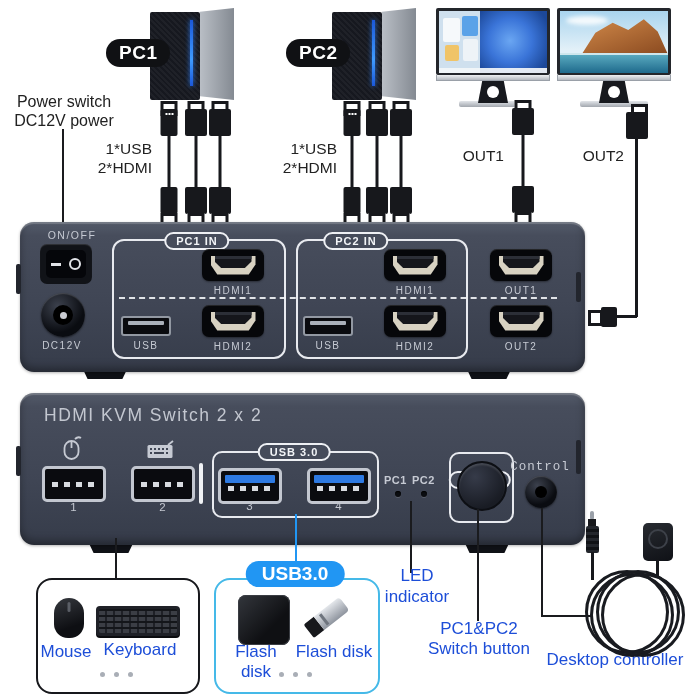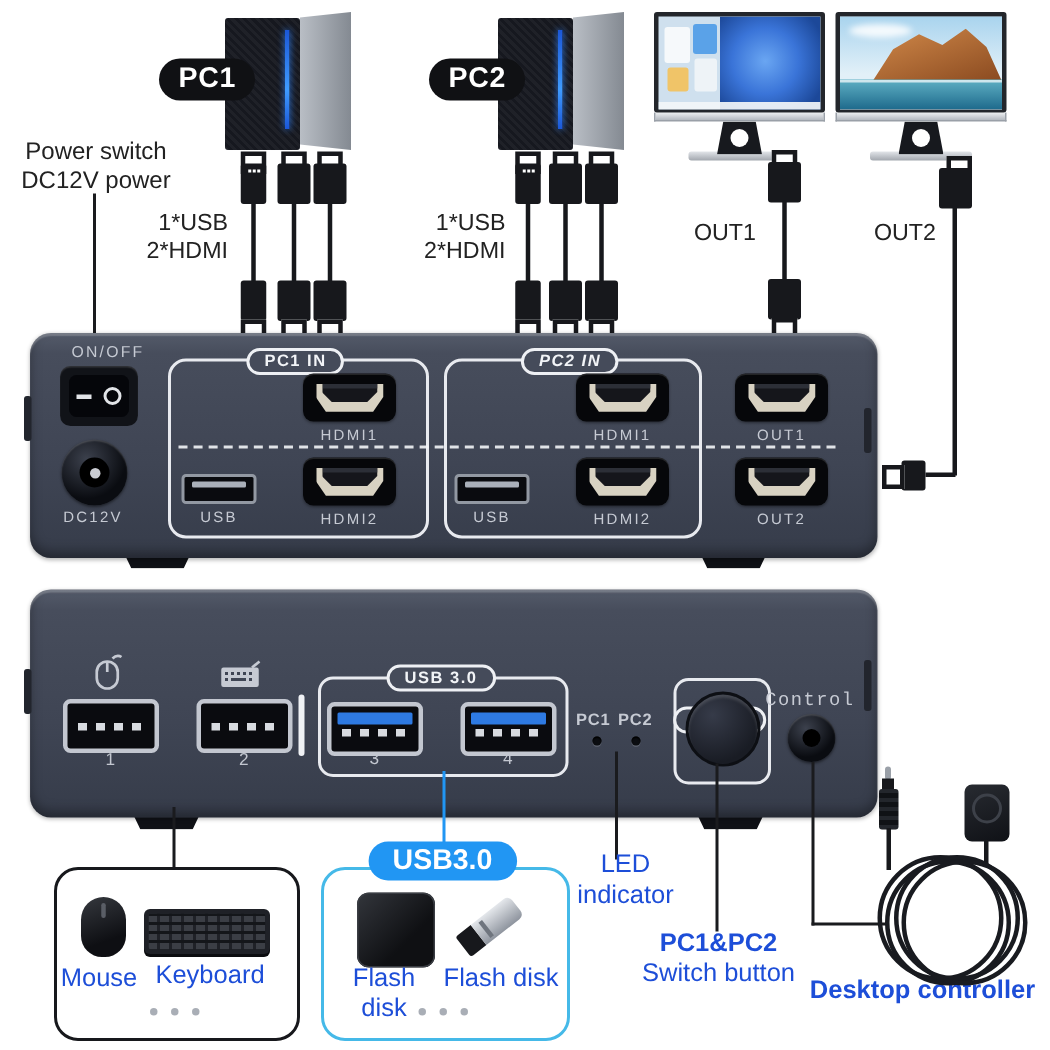--- a/index.html
+++ b/index.html
@@ -150,21 +150,21 @@
 
   .ring{position:absolute;width:78px;height:78px;border:3px solid #191b20;border-radius:50%;}
   .ctrlbox{position:absolute;width:30px;height:38px;border-radius:5px;
     background:linear-gradient(160deg,#282b31,#0f1116);}
   .ctrlbox::after{content:"";display:block;width:16px;height:16px;border:2px solid #3d4149;
     border-radius:50%;margin:6px auto;}
   .plugtip{position:absolute;width:4px;height:9px;background:#9aa0a8;border-radius:2px;}
   .plugneck{position:absolute;width:8px;height:8px;background:#17181c;}
   .plugbody{position:absolute;width:13px;height:27px;border-radius:2px;
     background:repeating-linear-gradient(0deg,#23262c 0 3px,#101216 3px 6px);}
-  .bold{font-weight:bold;}
+  .bold{font-weight:normal;}
 </style>
 </head>
 <body>
 
 <div class="canvas">
 
   <div class="abs note pre" style="left:6px;top:92px;width:116px;text-align:center;font-size:16px;">Power switch
 DC12V power</div>
   <div class="vline" style="left:62px;top:129px;height:97px;"></div>
 
@@ -287,21 +287,21 @@
         <span class="circ"></span>
       </div>
   </div>
   <div class="jack dc" style="left:41px;top:293px;"></div>
   <div class="dlabel" style="left:33px;top:340px;width:58px;">DC12V</div>
 
   <div class="gbox" style="left:112px;top:239px;width:170px;height:116px;"></div>
   <div class="gbox" style="left:296px;top:239px;width:168px;height:116px;"></div>
   <div class="dash" style="left:119px;top:297px;width:438px;"></div>
   <div class="gbadge" style="left:197px;top:232px;">PC1 IN</div>
-  <div class="gbadge" style="left:380px;top:232px;font-style:italic;">PC2 IN</div>
+  <div class="gbadge" style="left:356px;top:232px;">PC2 IN</div>
 
   <div class="hdmi" style="left:202px;top:249px;"></div>
   <div class="dlabel" style="left:202px;top:285px;width:62px;">HDMI1</div>
   <div class="busb" style="left:121px;top:316px;"></div>
   <div class="dlabel" style="left:121px;top:340px;width:50px;">USB</div>
   <div class="hdmi" style="left:202px;top:305px;"></div>
   <div class="dlabel" style="left:202px;top:341px;width:62px;">HDMI2</div>
 
   <div class="hdmi" style="left:384px;top:249px;"></div>
   <div class="dlabel" style="left:384px;top:285px;width:62px;">HDMI1</div>
@@ -314,20 +314,21 @@
   <div class="dlabel" style="left:490px;top:285px;width:62px;">OUT1</div>
   <div class="hdmi" style="left:490px;top:305px;"></div>
   <div class="dlabel" style="left:490px;top:341px;width:62px;">OUT2</div>
 
   <div class="foot" style="left:82px;top:536px;"></div>
   <div class="foot" style="left:458px;top:536px;"></div>
   <div class="device" style="top:393px;height:152px;"></div>
   <div class="notch" style="left:16px;top:446px;height:30px;"></div>
   <div class="notch" style="left:576px;top:440px;height:34px;"></div>
 
+  <div class="fptitle" style="left:44px;top:405px;">HDMI KVM Switch 2 x 2</div>
 
   <svg class="abs" style="left:62px;top:435px;" width="22" height="26" viewBox="0 0 22 26">
     <rect x="2.5" y="6" width="14" height="18" rx="7" fill="none" stroke="#c6cad3" stroke-width="1.8"></rect>
     <line x1="9.5" y1="6" x2="9.5" y2="13" stroke="#c6cad3" stroke-width="1.8"></line>
     <path d="M13 4 q3 -3 6 -1" fill="none" stroke="#c6cad3" stroke-width="1.8"></path>
   </svg>
   <svg class="abs" style="left:146px;top:440px;" width="30" height="20" viewBox="0 0 30 20">
     <rect x="1.5" y="5" width="25" height="13" rx="1.5" fill="#c6cad3"></rect>
     <g fill="#3f4554">
       <rect x="4" y="8" width="2" height="2"></rect>

